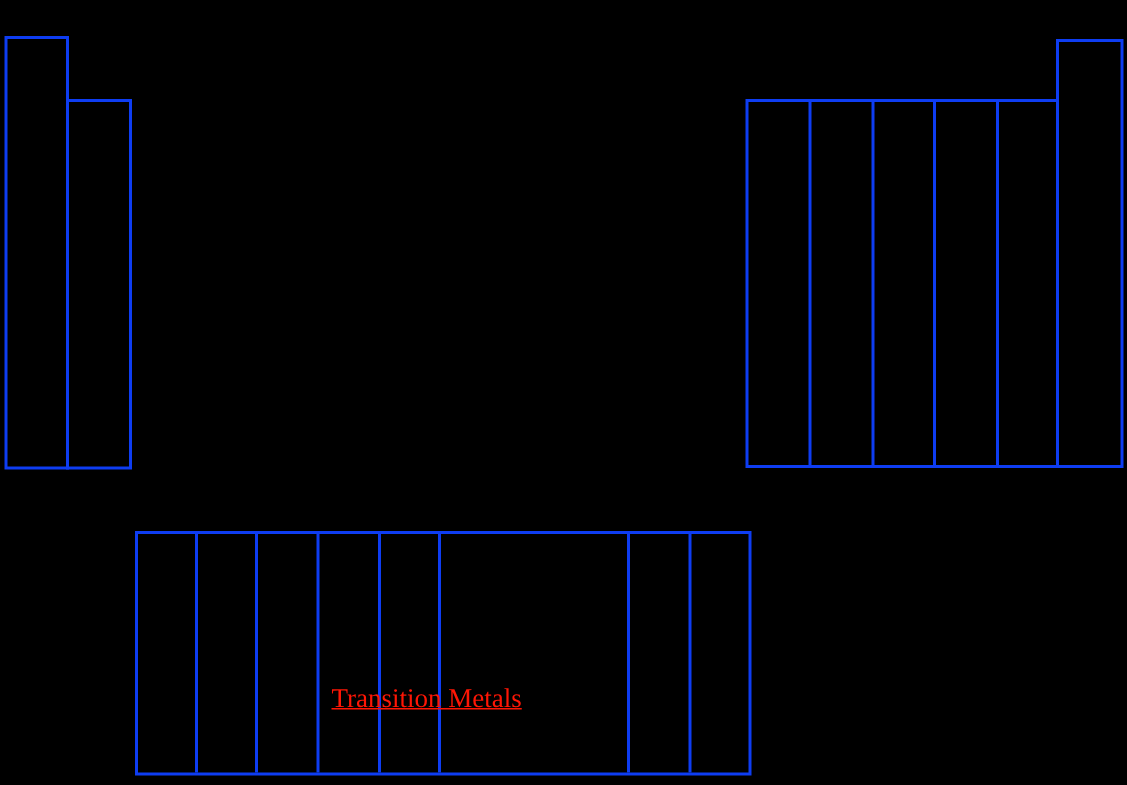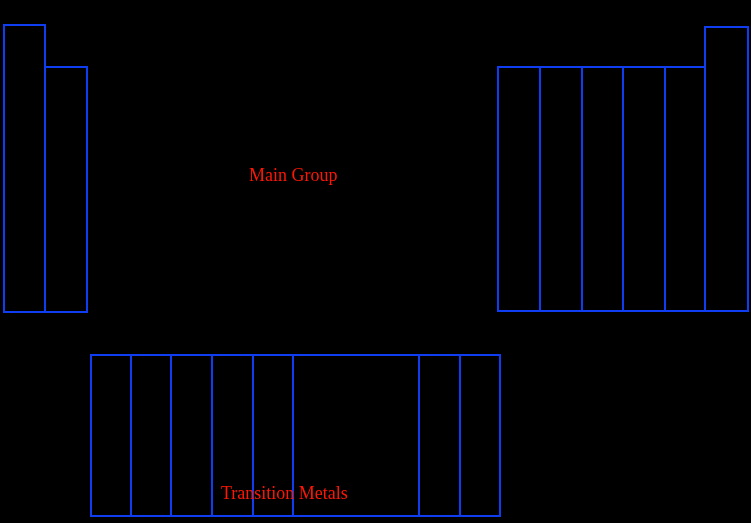--- a/index.html
+++ b/index.html
@@ -52,16 +52,15 @@
 
   <div class="box" style="left:90px; top:354px; width:411px; height:163px;"></div>
   <div class="vline" style="left:130px; top:356px; height:159px;"></div>
   <div class="vline" style="left:170px; top:356px; height:159px;"></div>
   <div class="vline" style="left:211px; top:356px; height:159px;"></div>
   <div class="vline" style="left:252px; top:356px; height:159px;"></div>
   <div class="vline" style="left:292px; top:356px; height:159px;"></div>
   <div class="vline" style="left:418px; top:356px; height:159px;"></div>
   <div class="vline" style="left:459px; top:356px; height:159px;"></div>
 
-  <div class="label" style="left:249px; top:166px;">Main Group</div>
-  <div class="label" style="left:221px; top:484px;">Transition Metals</div>
+  <div class="label" style="left:221px; top:456px;text-decoration:underline;">Transition Metals</div>
 
 </div>
 
 </body></html>

